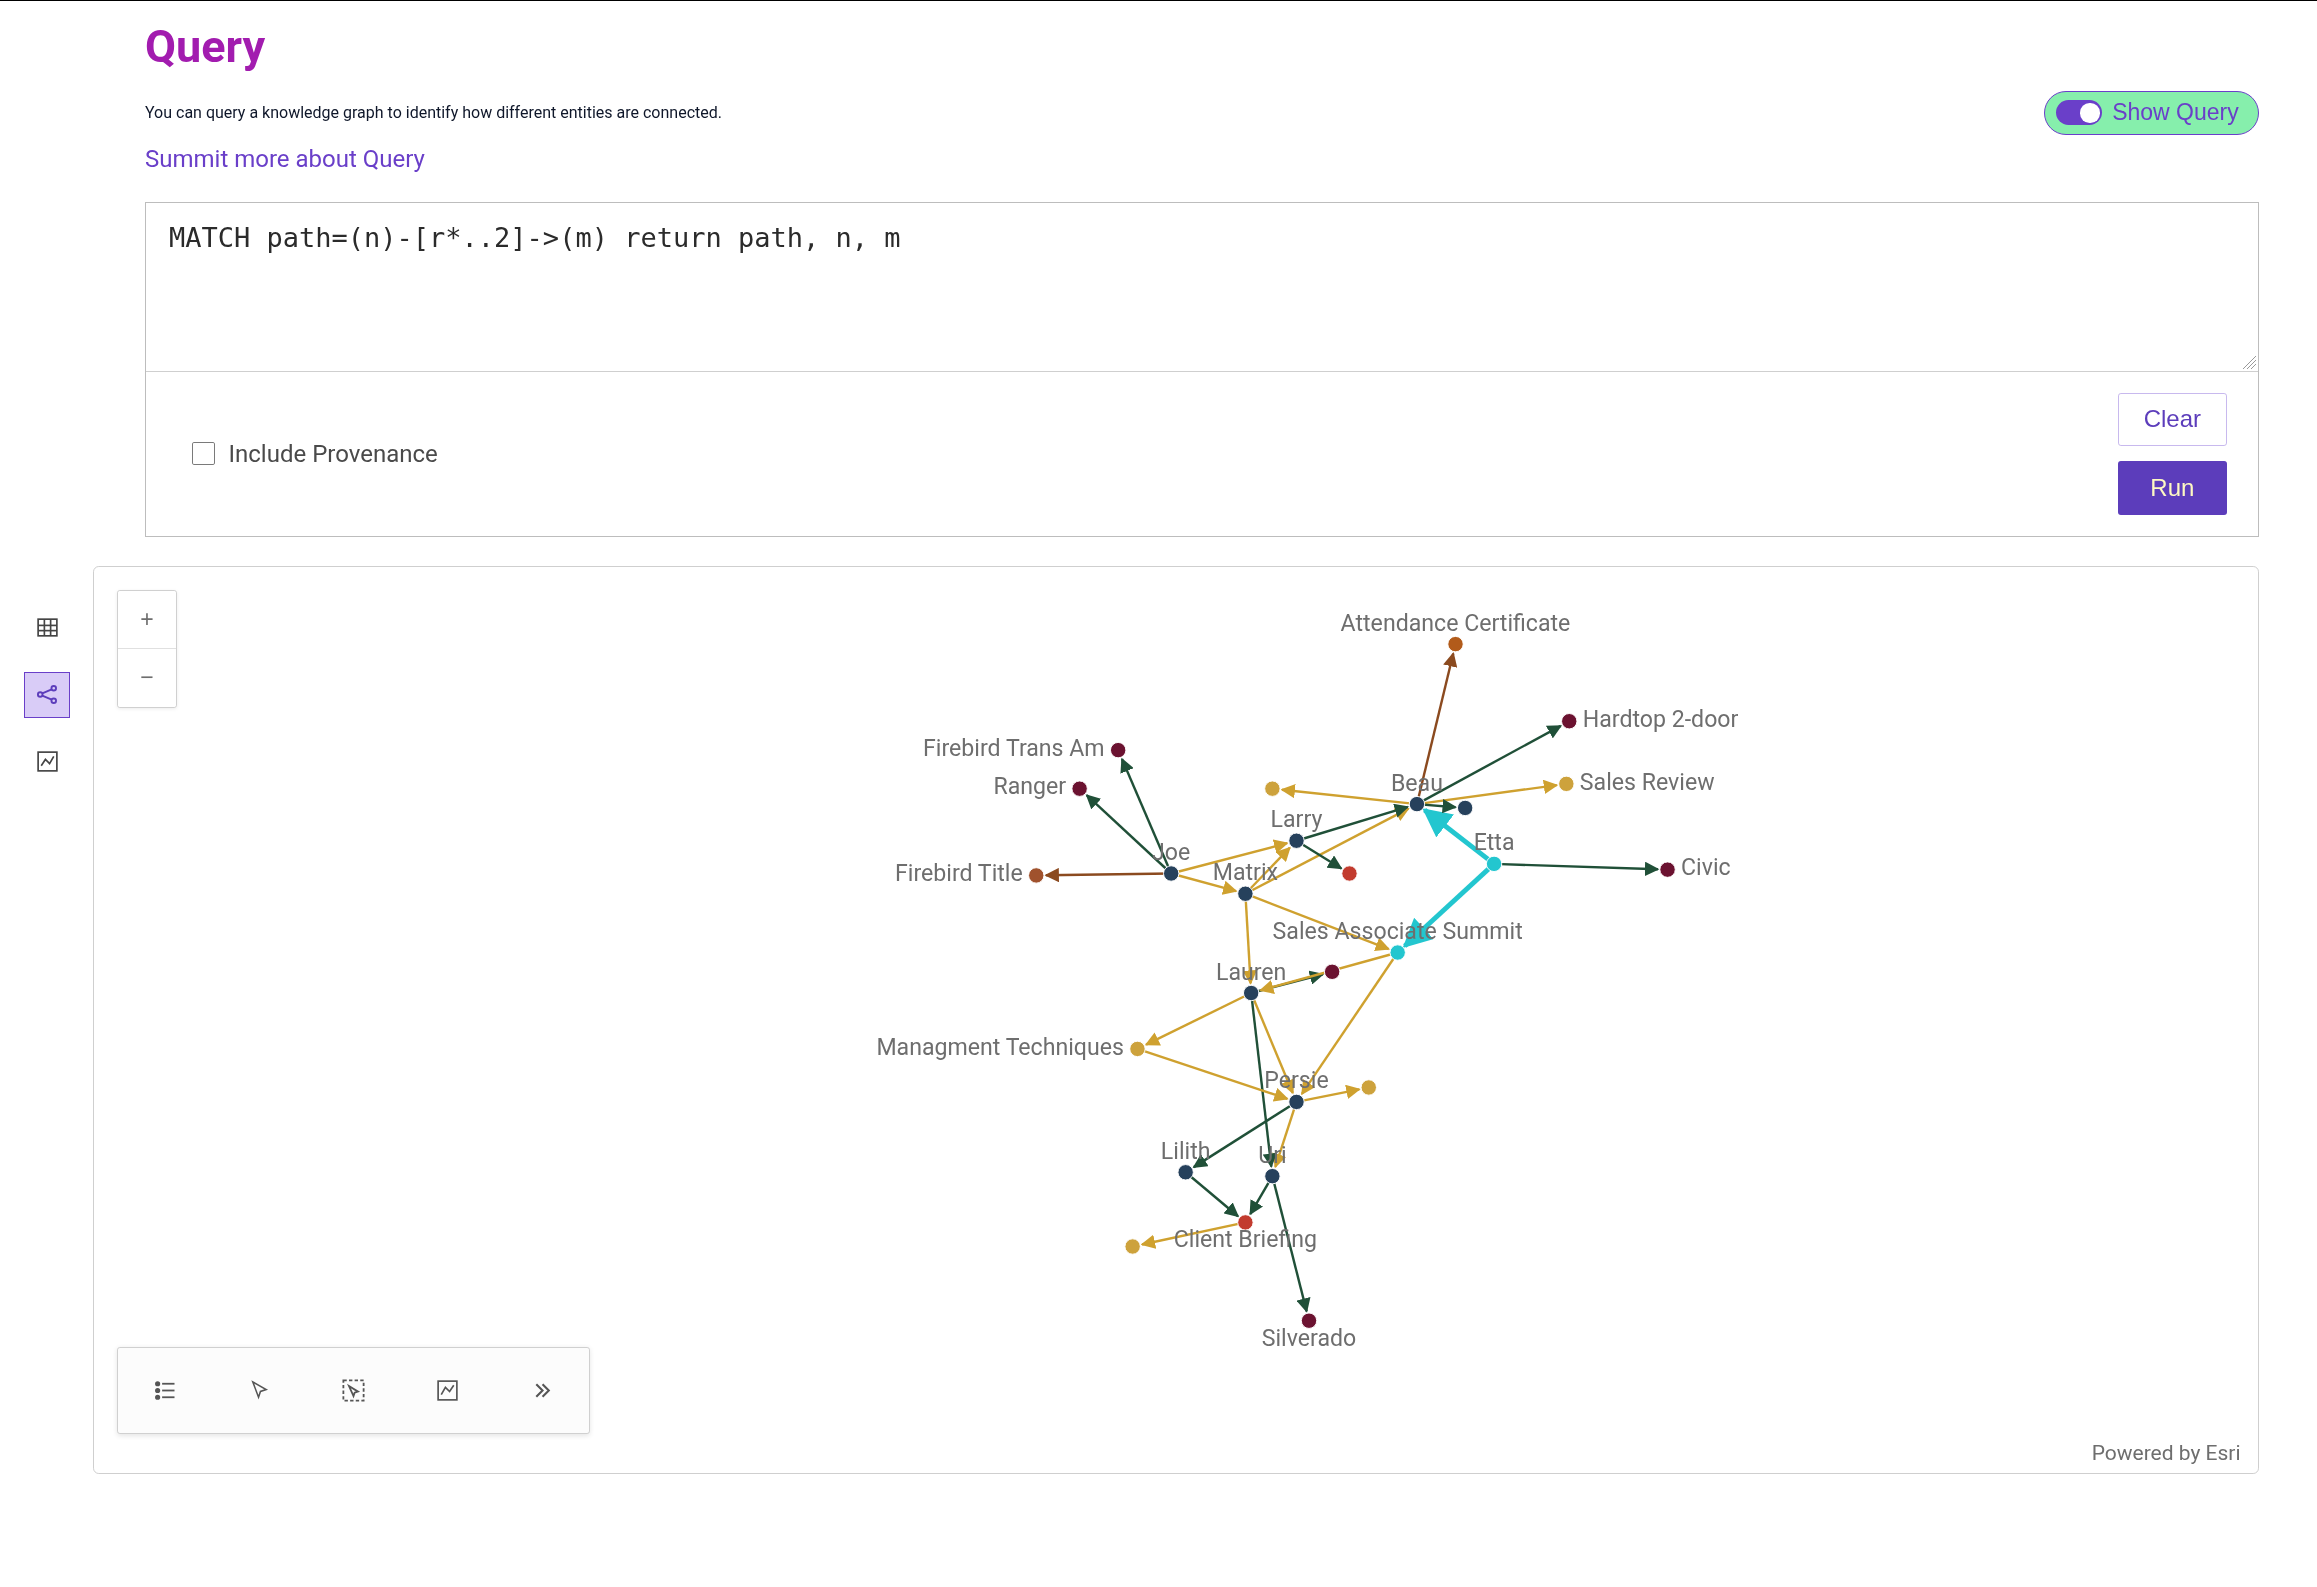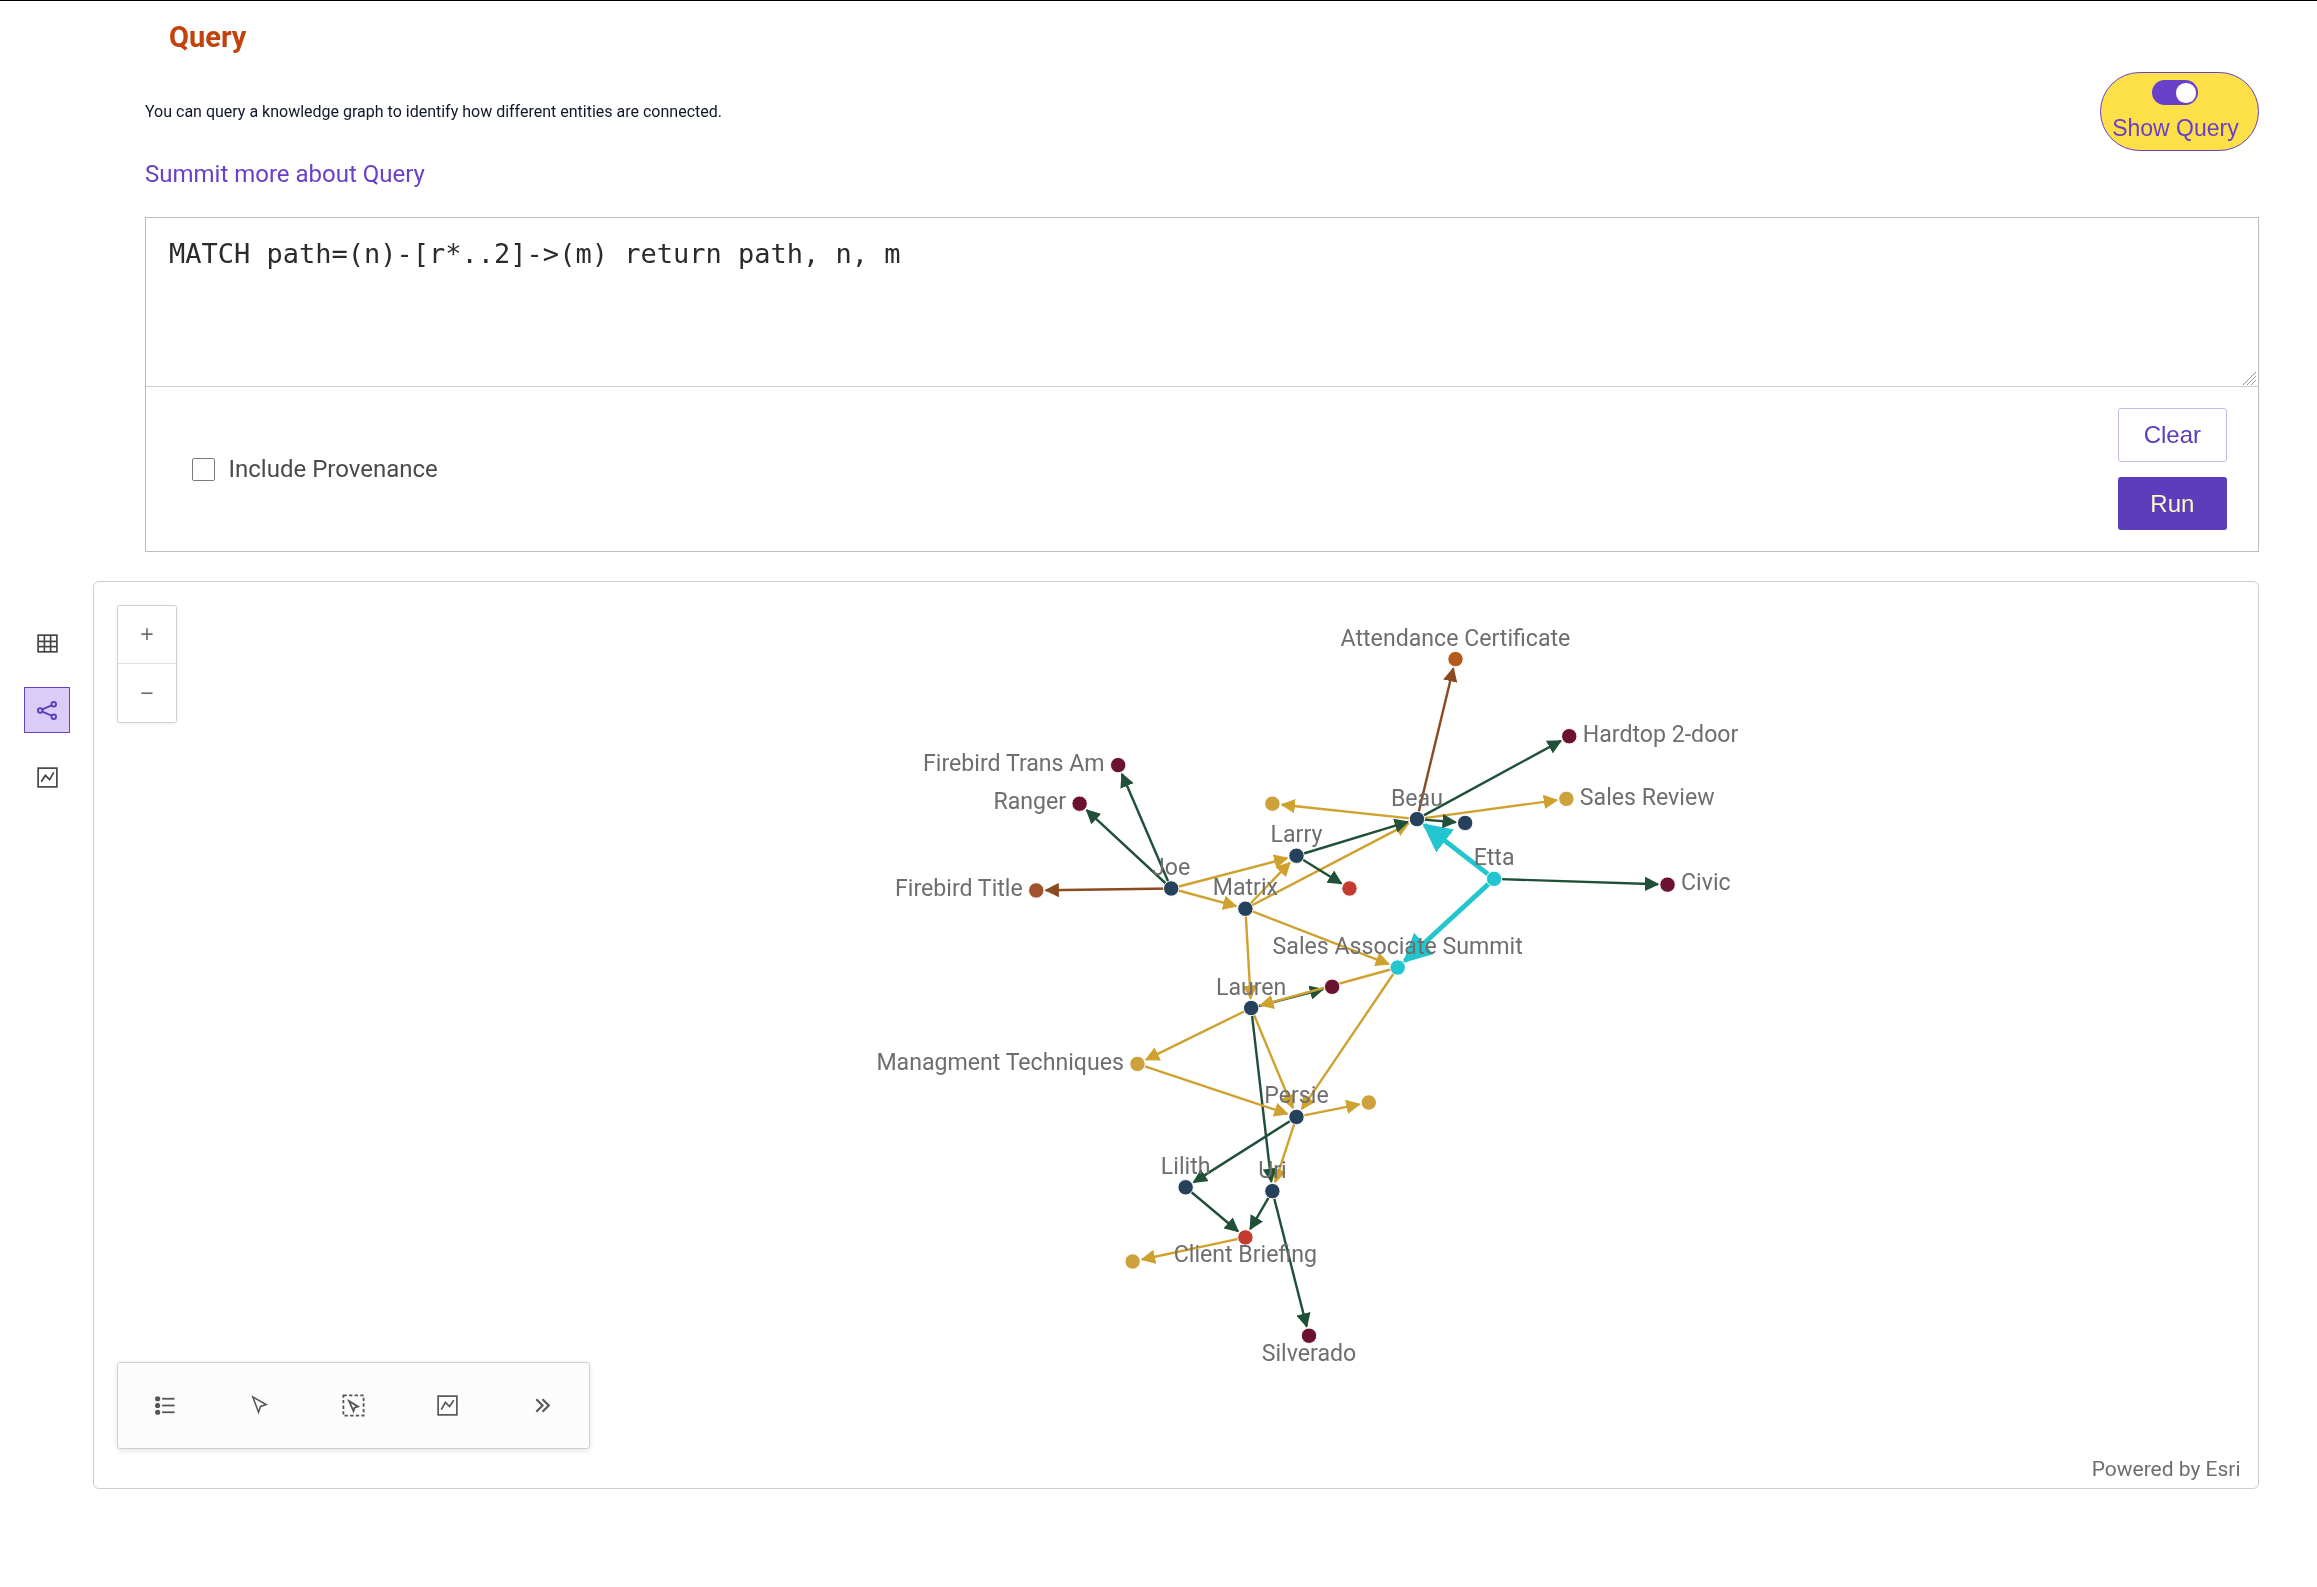--- a/index.html
+++ b/index.html
@@ -15,25 +15,24 @@
     border-top: 1px solid #000;
     padding: 0;
     display: flex;
     flex-direction: column;
   }
   .content {
     padding: 19.3px 58px 0 145px;
     max-width: 2317px;
   }
   .query-title {
-    font-size: 29px;
+    font-size: 45px;
     font-weight: 700;
-    color: #c2410c;
+    color: #a21caf;
     margin-bottom: 17.4px;
-    margin-left: 24px;
   }
   .desc-row {
     display: flex;
     justify-content: space-between;
     align-items: center;
     margin-bottom: 9.7px;
   }
   .description {
     font-size: 16px;
     color: #0f172a;
@@ -47,23 +46,22 @@
   }
   .show-query-toggle {
     display: inline-flex;
     align-items: center;
     gap: 9.7px;
     border: 1.9px solid #6a3fc9;
     border-radius: 965px;
     padding: 7.7px 19.3px 7.7px 11.6px;
     font-size: 23px;
     color: #6a3fc9;
-    background: #fde047;
+    background: #86efac;
     cursor: pointer;
-    flex-direction: column;
   }
   .toggle-track {
     width: 46px; height: 25px;
     background: #6a3fc9;
     border-radius: 965px;
     position: relative;
     display: inline-block;
   }
   .toggle-knob {
     position: absolute;

